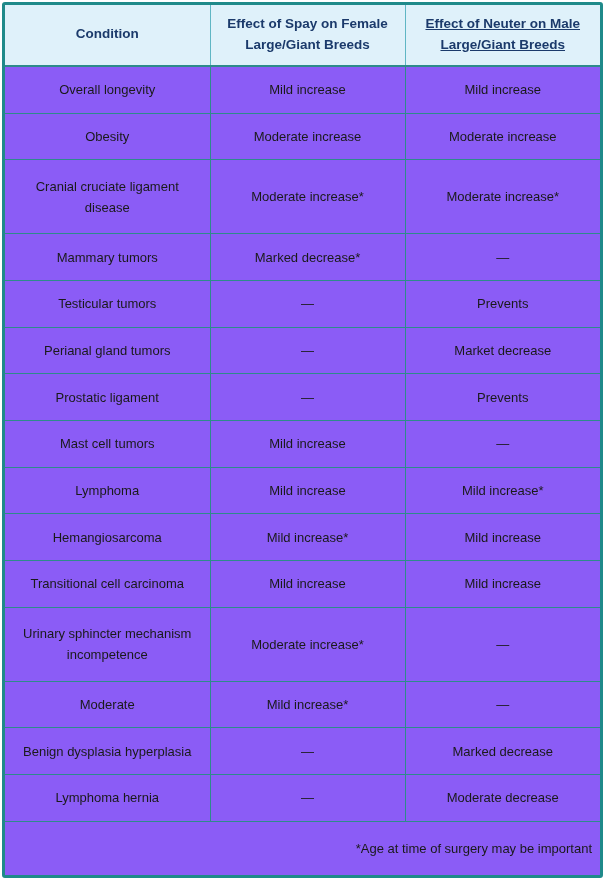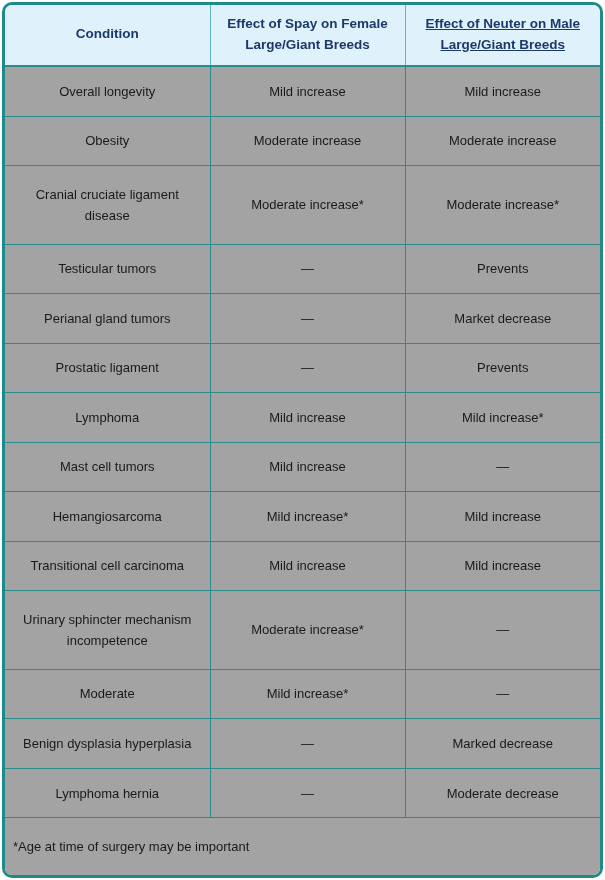--- a/index.html
+++ b/index.html
@@ -14,21 +14,21 @@
     font-family: "Liberation Sans", sans-serif;
     -webkit-font-smoothing: antialiased;
   }
 
   #table-frame {
     box-sizing: border-box;
     width: 601px;
     height: 876px;
     margin: 2px 2px 2px 2px;
     border: 3px solid #1f8a8a;
-    border-radius: 10px;
+    border-radius: 3px;
     background: #fcfdfd;
     overflow: hidden;
   }
 
   table.data-table {
     border-collapse: collapse;
     width: 100%;
     height: 100%;
     table-layout: fixed;
   }
@@ -45,38 +45,38 @@
     line-height: 1.55;
     text-align: center;
     padding: 9px 8px;
     border-right: 1px solid #5fb6c4;
     border-bottom: 2px solid #2e8b8b;
     vertical-align: middle;
   }
   thead th:last-child { border-right: none; text-decoration: underline; }
 
   tbody td {
-    background: #a3a3a3;
+    background: #8b5cf6;
     color: #1a1a1a;
     font-size: 13px;
     line-height: 1.62;
     text-align: center;
     padding: 7px 9px;
     border-right: 1px solid #2e8b8b;
     border-bottom: 1px solid #2e8b8b;
     vertical-align: middle;
     word-wrap: break-word;
   }
   tbody td:last-child { border-right: none; }
 
   tbody tr.footnote-row td {
     border-right: none;
     border-bottom: none;
     font-size: 13px;
-    text-align: left;
+    text-align: right;
     padding: 10px 8px;
   }
   tbody tr:last-child td { border-bottom: none; }
 
   .dash { letter-spacing: 0; }
 </style>
 </head>
 <body>
 
 <div id="table-frame">
@@ -115,20 +115,25 @@
         <td>Moderate increase</td>
       </tr>
 
       <tr>
         <td>Cranial cruciate ligament disease</td>
         <td>Moderate increase*</td>
         <td>Moderate increase*</td>
       </tr>
 
 
+      <tr>
+        <td>Mammary tumors</td>
+        <td>Marked decrease*</td>
+        <td class="dash">—</td>
+      </tr>
 
 
       <tr>
         <td>Testicular tumors</td>
         <td class="dash">—</td>
         <td>Prevents</td>
       </tr>
 
       <tr>
         <td>Perianal gland tumors</td>
@@ -136,29 +141,29 @@
         <td>Market decrease</td>
       </tr>
 
       <tr>
         <td>Prostatic ligament</td>
         <td class="dash">—</td>
         <td>Prevents</td>
       </tr>
 
       <tr>
+        <td>Mast cell tumors</td>
+        <td>Mild increase</td>
+        <td class="dash">—</td>
+      </tr>
+
+      <tr>
         <td>Lymphoma</td>
         <td>Mild increase</td>
         <td>Mild increase*</td>
-      </tr>
-
-      <tr>
-        <td>Mast cell tumors</td>
-        <td>Mild increase</td>
-        <td class="dash">—</td>
       </tr>
 
       <tr>
         <td>Hemangiosarcoma</td>
         <td>Mild increase*</td>
         <td>Mild increase</td>
       </tr>
 
 
       <tr>

